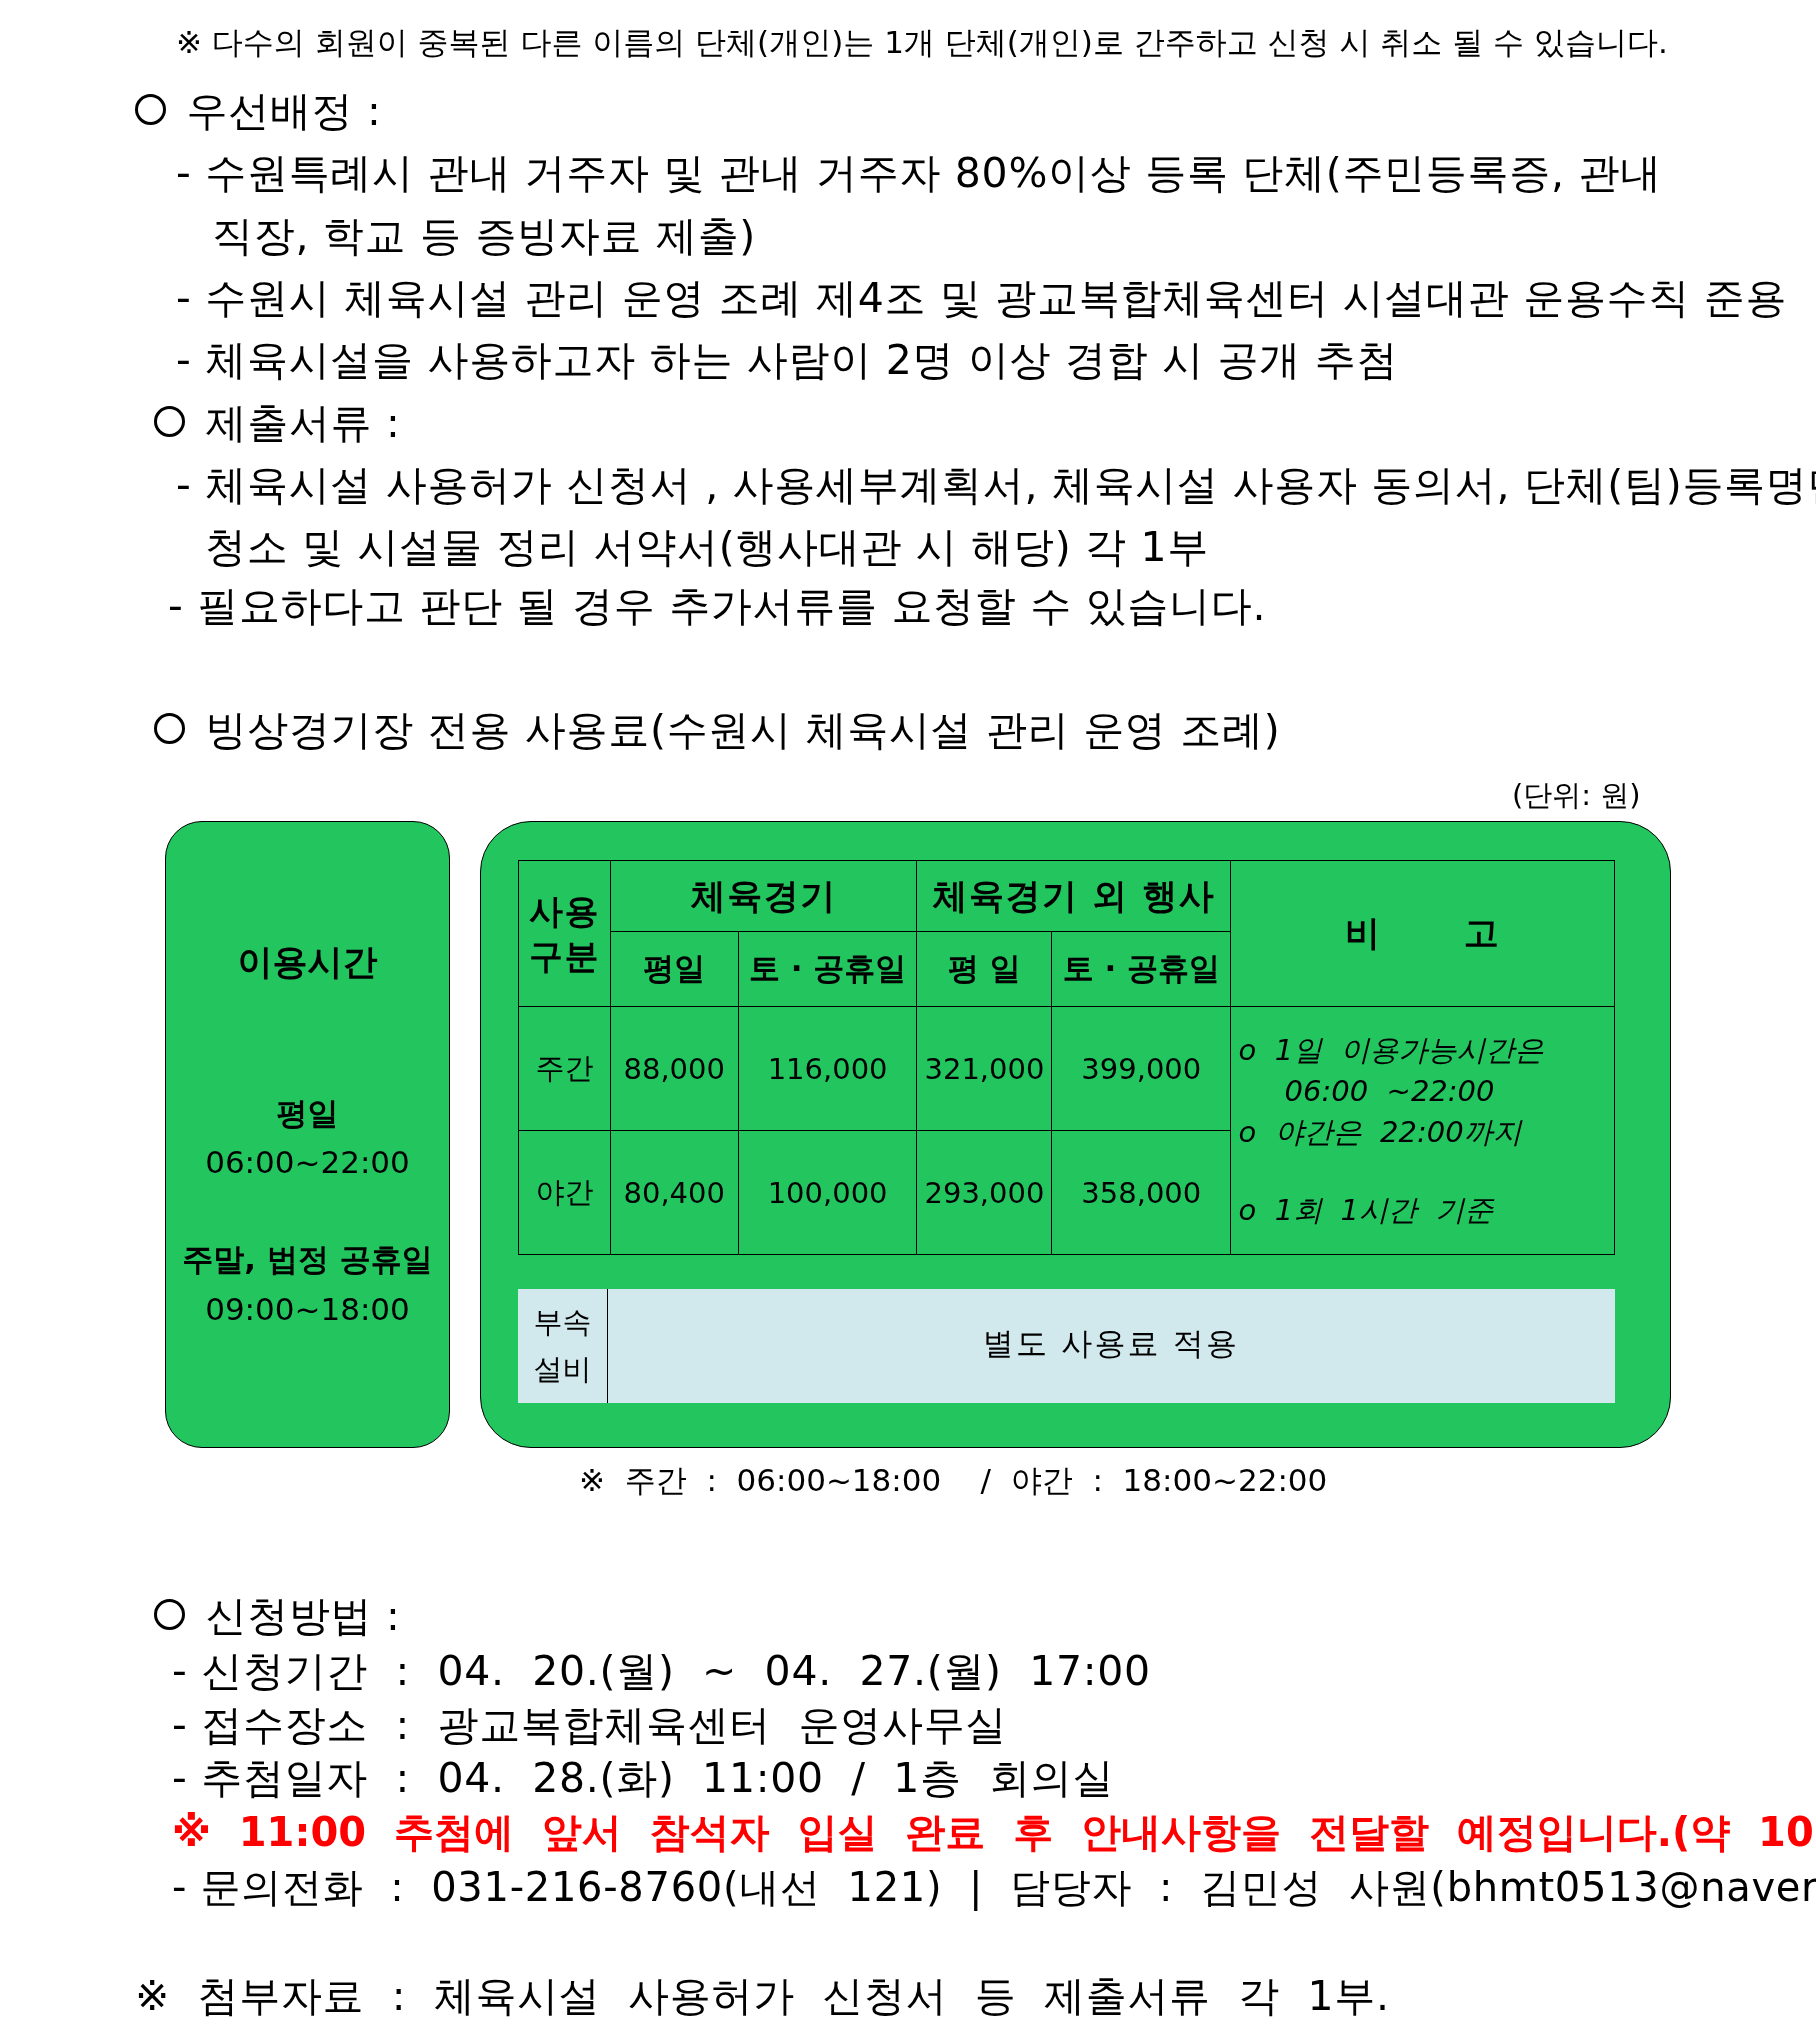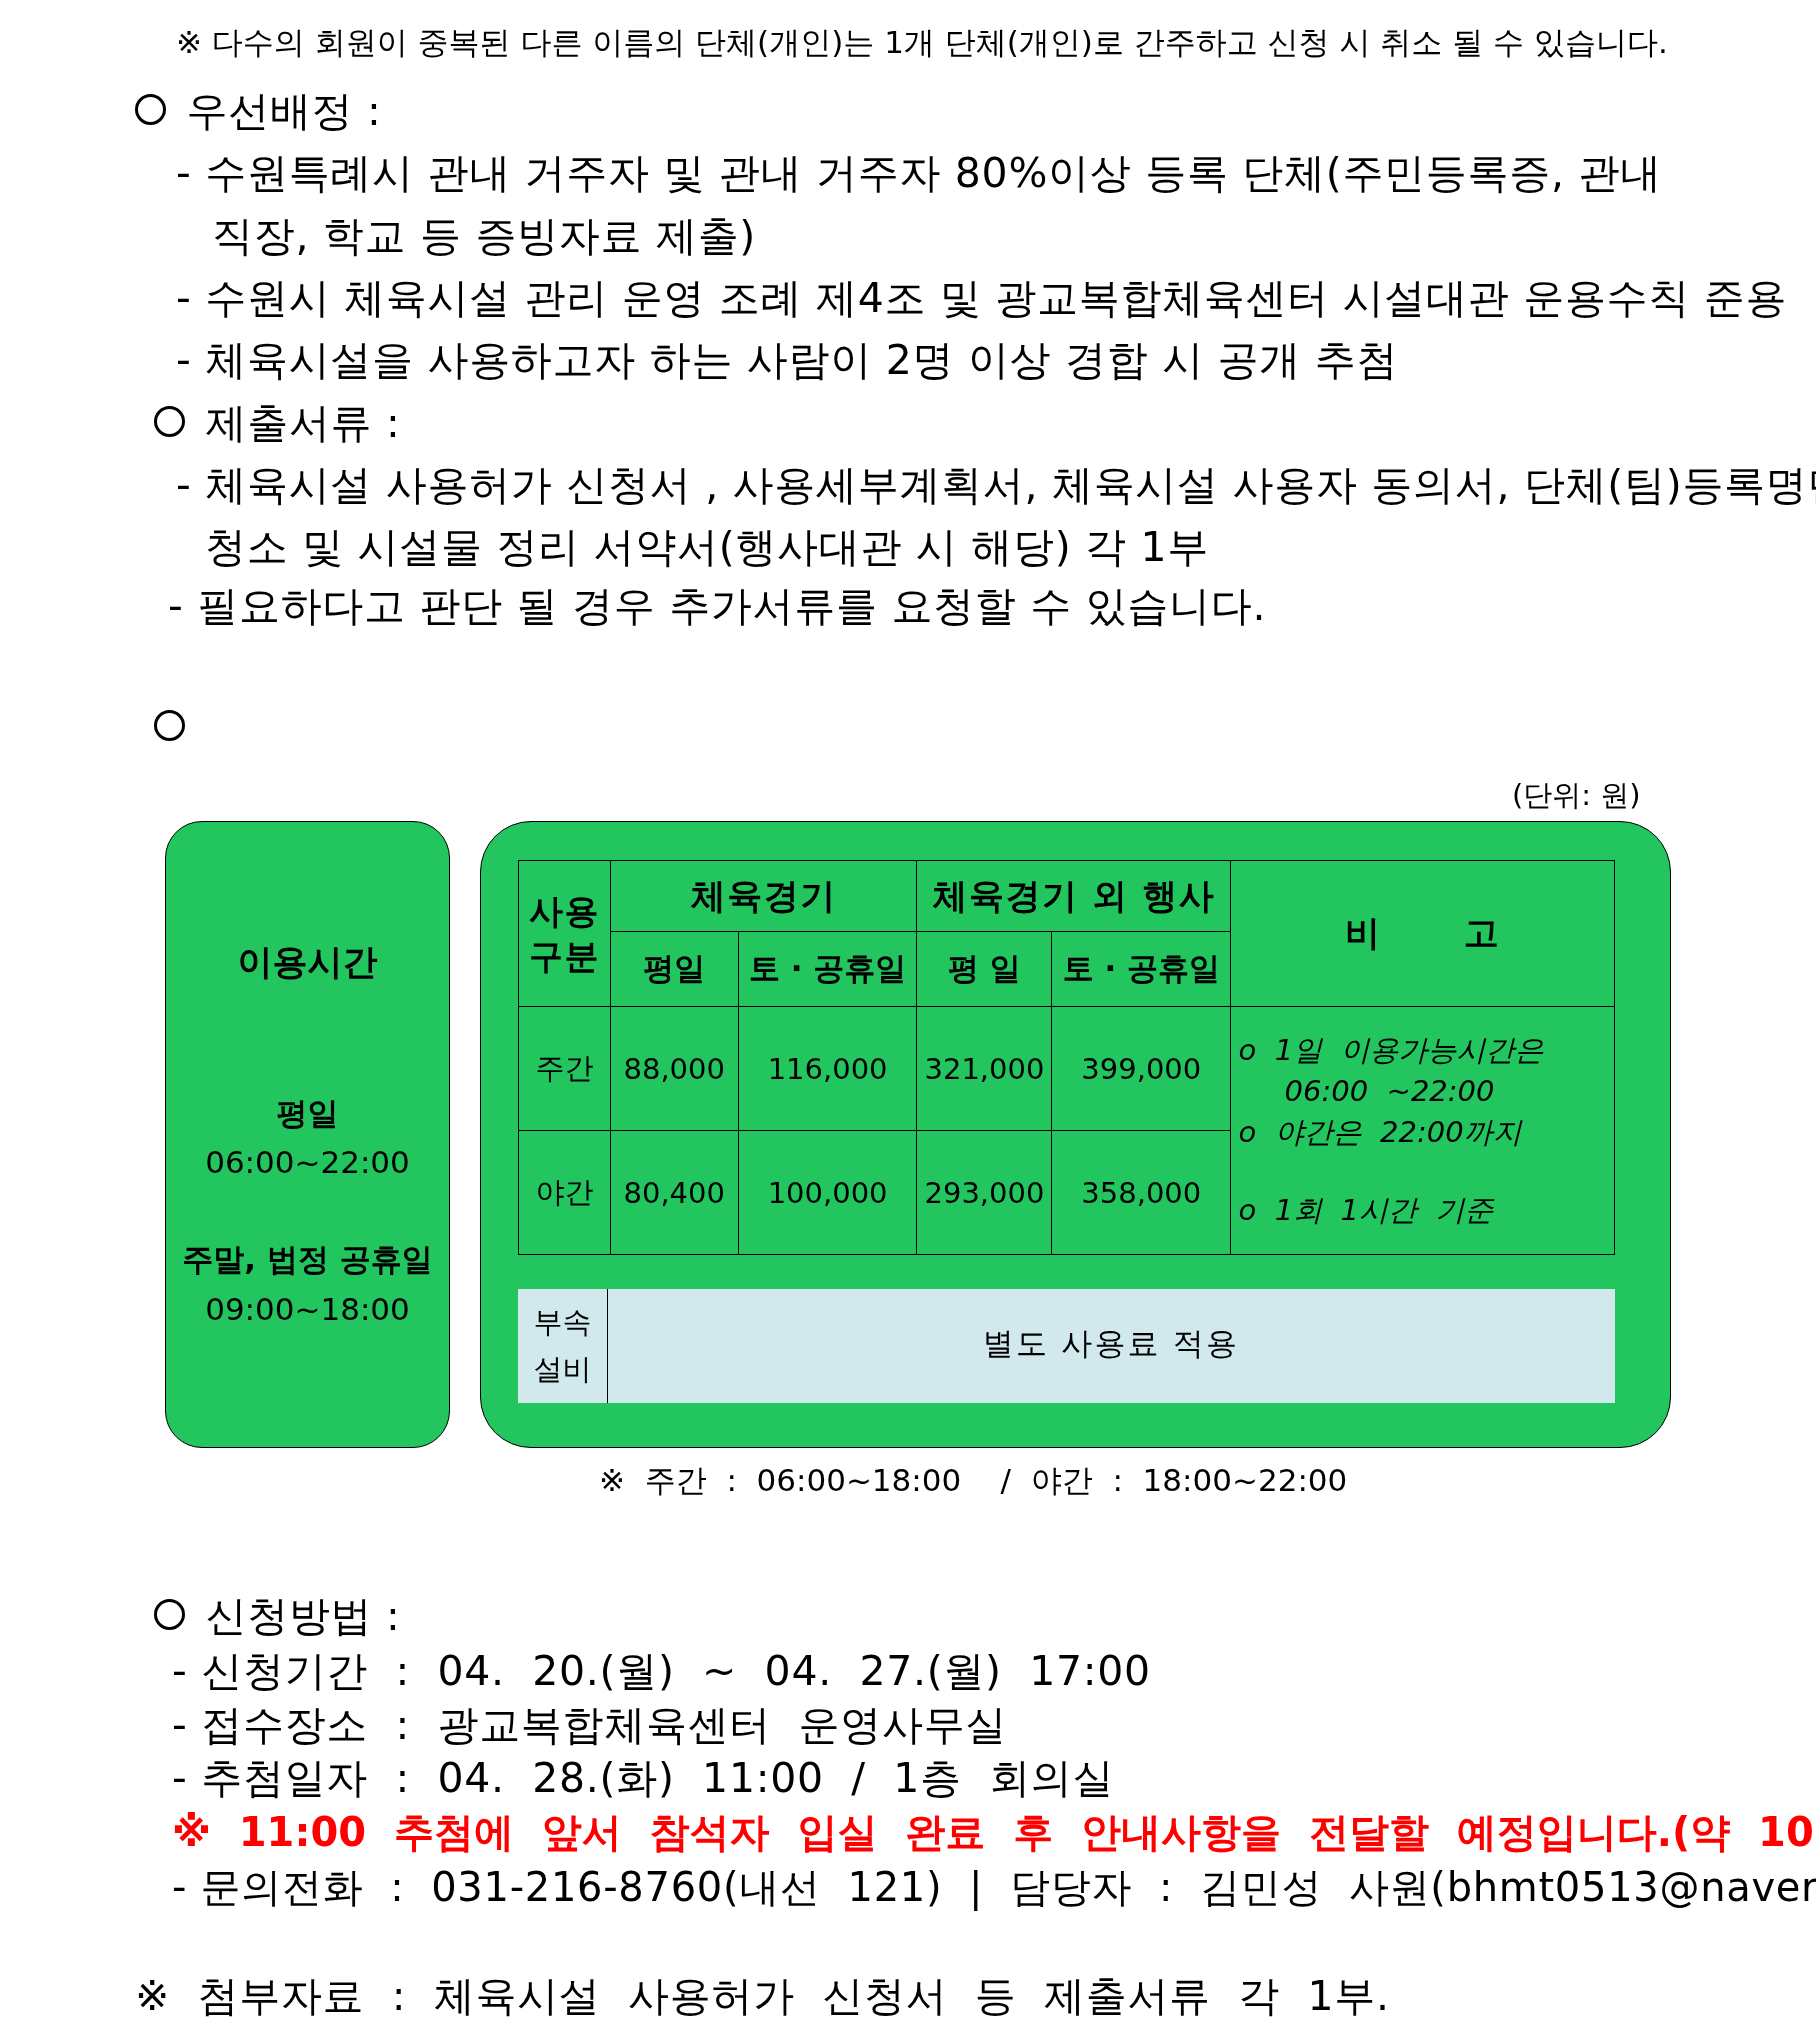--- a/index.html
+++ b/index.html
@@ -37,21 +37,21 @@
 <div class="abs t-body" style="left:176px;top:333px;">- 체육시설을  사용하고자  하는  사람이  2명  이상  경합  시  공개  추첨</div>
 
 <div class="abs t-body" style="left:154px;top:396px;">
   <span class="circle"></span><span>제출서류 :</span>
 </div>
 <div class="abs t-body" style="left:176px;top:458px;">- 체육시설 사용허가 신청서 , 사용세부계획서, 체육시설 사용자 동의서, 단체(팀)등록명단,</div>
 <div class="abs t-body" style="left:205px;top:520px;">청소 및 시설물 정리 서약서(행사대관 시 해당)   각 1부</div>
 <div class="abs t-body" style="left:168px;top:579px;">- 필요하다고 판단 될 경우 추가서류를 요청할 수 있습니다.</div>
 
 <div class="abs t-body" style="left:154px;top:703px;">
-  <span class="circle"></span>
+  <span class="circle"></span><span>빙상경기장  전용  사용료(수원시  체육시설  관리  운영  조례)</span>
 </div>
 <div class="abs" style="left:1512px;top:776px;font-size:29px;">(단위: 원)</div>
 
 <div class="box leftbox">
   <div class="lb-text" style="top:117px;font-size:35px;font-weight:bold;">이용시간</div>
   <div class="lb-text" style="top:271px;font-weight:bold;">평일</div>
   <div class="lb-text" style="top:322px;">06:00~22:00</div>
   <div class="lb-text" style="top:417px;font-weight:bold;">주말, 법정 공휴일</div>
   <div class="lb-text" style="top:469px;">09:00~18:00</div>
 </div>
@@ -108,21 +108,21 @@
   </table>
 
 <div class="band">
   <div class="band-left">
     <div>부속</div>
     <div>설비</div>
   </div>
   <div class="band-text">별도 사용료 적용</div>
 </div>
 
-<div class="abs" style="left:579px;top:1460px;font-size:31px;white-space:pre;margin-left:20px;">※  주간  :  06:00~18:00    /  야간  :  18:00~22:00</div>
+<div class="abs" style="left:579px;top:1460px;font-size:31px;white-space:pre;">※  주간  :  06:00~18:00    /  야간  :  18:00~22:00</div>
 
 <div class="abs t-body" style="left:154px;top:1589px;">
   <span class="circle"></span><span>신청방법  :</span>
 </div>
 <div class="abs t-body" style="left:172px;top:1644px;white-space:pre;">- 신청기간  :  04.  20.(월)  ~  04.  27.(월)  17:00</div>
 <div class="abs t-body" style="left:172px;top:1698px;white-space:pre;">- 접수장소  :  광교복합체육센터  운영사무실</div>
 <div class="abs t-body" style="left:172px;top:1751px;white-space:pre;">- 추첨일자  :  04.  28.(화)  11:00  /  1층  회의실</div>
 <div class="abs t-red" style="left:172px;top:1805px;white-space:pre;">※  11:00  추첨에  앞서  참석자  입실  완료  후  안내사항을  전달할  예정입니다.(약  10~20분)</div>
 <div class="abs t-body" style="left:172px;top:1860px;white-space:pre;font-size:40px;">- 문의전화  :  031-216-8760(내선  121)  |  담당자  :  김민성  사원(bhmt0513@naver.com)</div>
 

